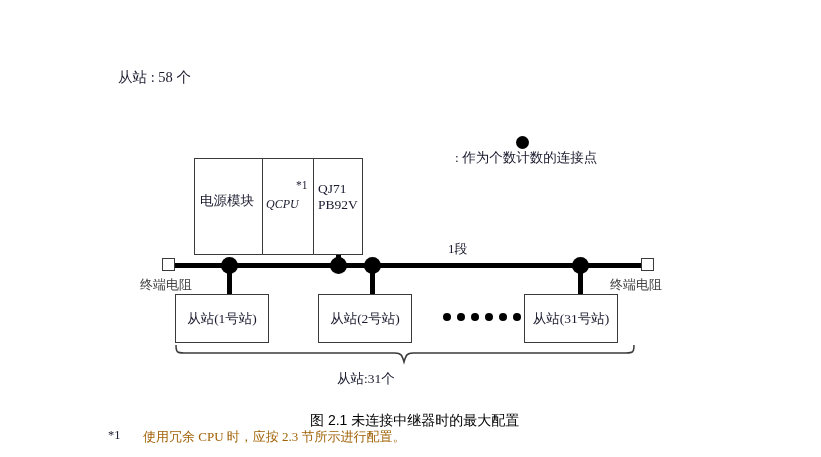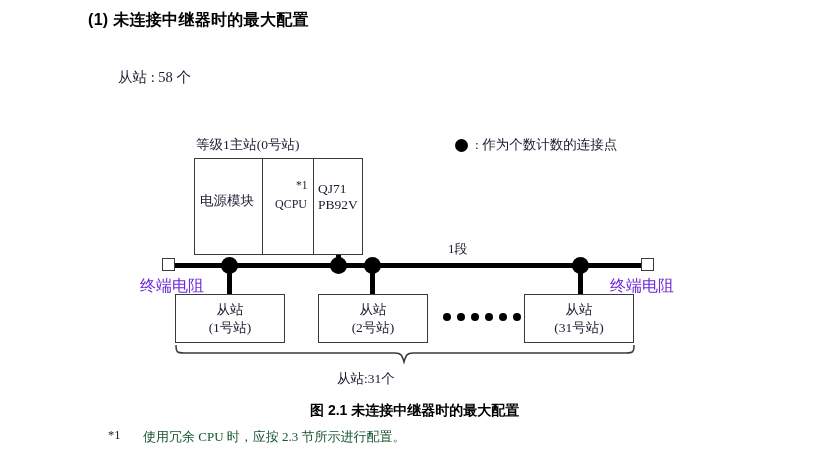--- a/index.html
+++ b/index.html
@@ -35,20 +35,21 @@
   }
   .h-line.l1 { top: 42px; }
   .h-line.l2 { top: 68px; }
 
   
   .legend {
     left: 455px; top: 136px;
     display: flex;
     align-items: center;
     white-space: nowrap;
+    flex-direction: column;
   }
   .legend-dot {
     width: 13px; height: 13px;
     border-radius: 50%;
     background: #000000;
     display: inline-block;
     margin-right: 7px;
   }
   .legend-text {
     font-size: 13.5px;
@@ -76,42 +77,42 @@
   }
   .master-div.d1 { left: 262px; }
   .master-div.d2 { left: 313px; }
   .cell-text {
     font-size: 13.5px;
     color: #1a1a2e;
     white-space: nowrap;
     line-height: 1.22;
   }
   .cell-power { left: 200px; top: 193px; width: 58px; text-align: left; }
-  .cell-qcpu  { left: 275px; top: 197px; font-size: 12px; }
+  .cell-qcpu  { left: 266px; top: 197px; font-size: 12px; font-style: italic; }
   .cell-star  { left: 296px; top: 178px; font-size: 11.5px; }
   .cell-pb    { left: 318px; top: 181px; }
 
   
   .bus {
     left: 174px; top: 263px;
     width: 468px; height: 5px;
     background: #000000;
   }
   .term {
     top: 258px;
     width: 13px; height: 13px;
     border: 1.6px solid #3a3a3a;
     background: #ffffff;
     box-sizing: border-box;
   }
   .term.left  { left: 162px; }
   .term.right { left: 641px; }
   .term-label {
-    font-size: 16px;
-    color: #6d28d9;
+    font-size: 13px;
+    color: #404040;
     white-space: nowrap;
     top: 276px;
   }
   .term-label.left  { left: 140px; }
   .term-label.right { left: 610px; }
 
   .node {
     width: 17px; height: 17px;
     border-radius: 50%;
     background: #000000;
@@ -128,26 +129,25 @@
   .stub {
     width: 5px;
     background: #000000;
   }
   .stub.up   { top: 255px; height: 12px; }
   .stub.down { top: 264px; height: 31px; }
 
   
   .slave-box {
     top: 294px;
-    width: 110px; height: 49px;
+    width: 94px; height: 49px;
     border: 1.4px solid #3a3a3a;
     box-sizing: border-box;
     background: #ffffff;
     display: flex;
-    flex-direction: column;
     align-items: center;
     justify-content: center;
   }
   .slave-box span {
     font-size: 13.5px;
     color: #1a1a2e;
     line-height: 1.28;
     white-space: nowrap;
   }
   .ellipsis {
@@ -168,54 +168,52 @@
   .total-label {
     left: 366px; top: 370px;
     font-size: 13.5px;
     color: #1a1a2e;
     white-space: nowrap;
     transform: translateX(-50%);
   }
 
   
   .caption {
-    left: 310px; top: 402px;
+    left: 310px; top: 412px;
     font-family: "Liberation Sans", "DejaVu Sans", sans-serif;
-    font-weight: bold;
+    font-weight: normal;
     font-size: 14px;
     color: #000000;
     white-space: nowrap;
   }
   .footnote-mark {
     left: 108px; top: 428px;
     font-size: 12.5px;
     color: #1a1a2e;
     white-space: nowrap;
   }
   .footnote-text {
     left: 143px; top: 428px;
     font-size: 13px;
-    color: #14532d;
+    color: #a16207;
     white-space: nowrap;
   }
 </style>
 </head>
 <body>
 
 <div id="page">
 
-  <div class="abs h-title">(1) 未连接中继器时的最大配置</div>
   <div class="abs h-line l2">从站 : 58 个</div>
 
   <div class="abs legend">
     <span class="legend-dot"></span>
     <span class="legend-text">: 作为个数计数的连接点</span>
   </div>
 
-  <div class="abs master-label">等级1主站(0号站)</div>
   <div class="abs master-box"></div>
   <div class="abs master-div d1"></div>
   <div class="abs master-div d2"></div>
 
   <div class="abs cell-text cell-power">电源模块</div>
   <div class="abs cell-text cell-qcpu">QCPU</div>
   <div class="abs cell-text cell-star">*1</div>
   <div class="abs cell-pb">
     <div class="cell-text">QJ71</div>
     <div class="cell-text">PB92V</div>

